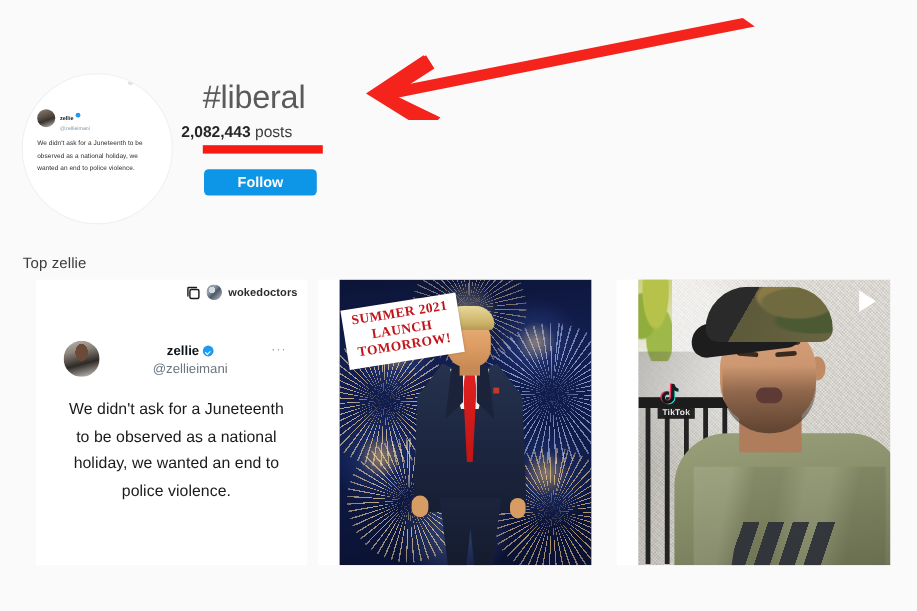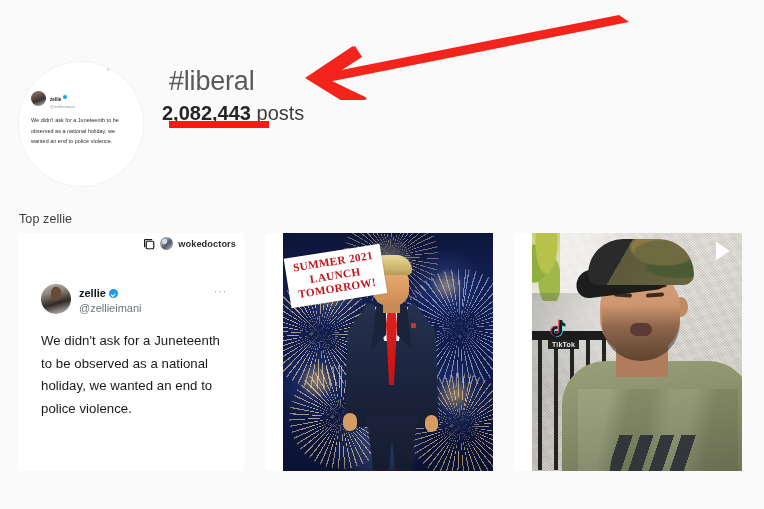--- a/index.html
+++ b/index.html
@@ -100,23 +100,23 @@
     left: 169px;
     top: 68px;
     font-size: 27px;
     font-weight: 300;
     color: #5a5a5a;
     letter-spacing: -0.2px;
     line-height: 1;
   }
   #post-count-row {
     position: absolute;
-    left: 162px;
+    left: 151px;
     top: 103px;
-    font-size: 20px;
+    font-size: 13px;
     color: #262626;
     line-height: 1;
     white-space: nowrap;
   }
   #post-count-row .num { font-weight: bold; color: #262626; }
   #post-count-row .lbl { font-weight: normal; color: #3c3c3c; }
   #red-underline {
     position: absolute;
     left: 169px;
     top: 121px;
@@ -171,21 +171,21 @@
     height: 238px;
   }
   .post-card {
     position: absolute;
     top: 0;
     width: 226px;
     height: 238px;
     overflow: hidden;
     background: #ffffff;
   }
-  #post-card-1 { left: 0px; }
+  #post-card-1 { left: 12px; text-align: center; }
   #post-card-2 { left: 247px; width: 228px; }
   #post-card-3 { left: 496px; width: 228px; }
 
   
   #tweet-post-header {
     position: absolute;
     top: 4px;
     right: 8px;
     display: flex;
     align-items: center;
@@ -548,20 +548,21 @@
 
     <div id="hashtag-title">#liberal</div>
 
     <div id="post-count-row">
       <span class="num">2,082,443</span>
       <span class="lbl">posts</span>
     </div>
 
     <div id="red-underline"></div>
 
+    <button id="follow-button">Follow</button>
 
     <svg id="annotation-arrow" viewBox="0 0 335 95">
       <g fill="#f4231c">
         <path d="M324 10 L334 17 L33 77 L26 69 Z"></path>
         <path d="M12 73 L60 41 L67 52 L33 74 L72 93 L62 103 Z"></path>
         <path d="M10 73 L58 41 L66 51 L30 74 L70 92 L60 104 Z"></path>
       </g>
     </svg>
   </div>
 

